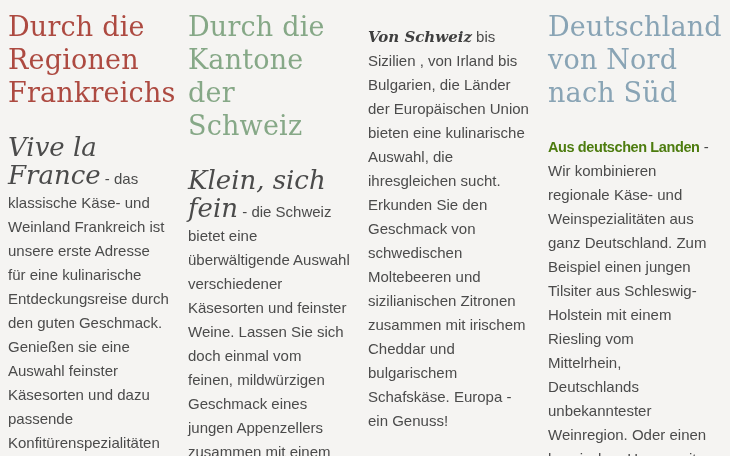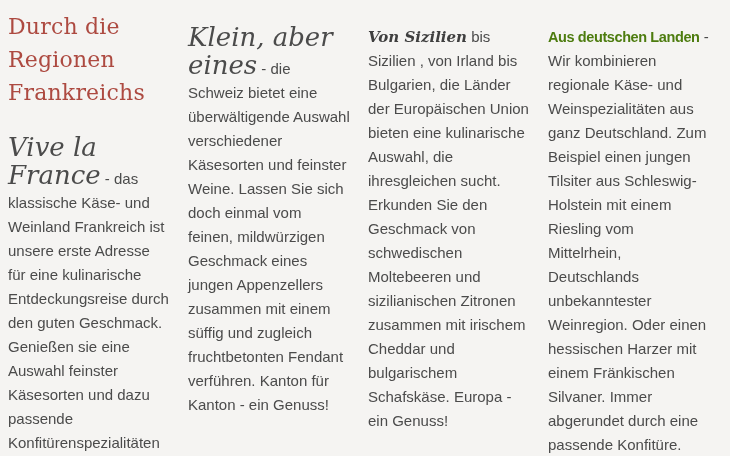--- a/index.html
+++ b/index.html
@@ -20,21 +20,21 @@
     display: flex;
     gap: 18px;
   }
   .col {
     width: 162px;
     flex: 0 0 162px;
   }
   .col-heading {
     font-family: "DejaVu Serif", "Liberation Serif", serif;
     font-weight: 400;
-    font-size: 22px;
+    font-size: 27px;
     line-height: 33px;
     min-height: 99px;
     margin: 0 0 26px 0;
     letter-spacing: 0.2px;
   }
   .col-body {
     font-size: 15px;
     line-height: 24px;
     color: #4b4b4b;
   }
@@ -64,25 +64,27 @@
 
 <div class="page">
   <div class="columns">
 
     <div class="col">
       <h2 class="col-heading" style="color: rgb(173, 74, 65);">Durch die Regionen Frankreichs</h2>
       <p class="col-body"><span class="lead-script">Vive la France</span><span> - das klassische Käse- und Weinland Frankreich ist unsere erste Adresse für eine kulinarische Entdeckungsreise durch den guten Geschmack. Genießen sie eine Auswahl feinster Käsesorten und dazu passende Konfitürenspezialitäten sowie ausgesuchte Weine aus den verschiedenen Regionen Frankreichs. Regional, Oh la la!</span></p>
     </div>
 
     <div class="col">
-      <p class="col-body"><span class="lead-script">Klein, aber eines</span><span> - die Schweiz bietet eine überwältigende Auswahl verschiedener Käsesorten und feinster Weine. Lassen Sie sich doch einmal vom feinen, mildwürzigen Geschmack eines jungen Appenzellers zusammen mit einem süffig und zugleich fruchtbetonten Fendant verführen. Kanton für Kanton - ein Genuss!</span></p>
+      <h2 class="col-heading" style="color: rgb(134, 168, 135);">Durch die Kantone der Schweiz</h2>
+      <p class="col-body"><span class="lead-script">Klein, sich fein</span><span> - die Schweiz bietet eine überwältigende Auswahl verschiedener Käsesorten und feinster Weine. Lassen Sie sich doch einmal vom feinen, mildwürzigen Geschmack eines jungen Appenzellers zusammen mit einem süffig und zugleich fruchtbetonten Fendant verführen. Kanton für Kanton - ein Genuss!</span></p>
     </div>
 
     <div class="col">
-      <p class="col-body"><span class="lead-bold-italic">Von Sizilien</span><span> bis Sizilien , von Irland bis Bulgarien, die Länder der Europäischen Union bieten eine kulinarische Auswahl, die ihresgleichen sucht. Erkunden Sie den Geschmack von schwedischen Moltebeeren und sizilianischen Zitronen zusammen mit irischem Cheddar und bulgarischem Schafskäse. Europa - ein Genuss!</span></p>
+      <p class="col-body"><span class="lead-bold-italic">Von Schweiz</span><span> bis Sizilien , von Irland bis Bulgarien, die Länder der Europäischen Union bieten eine kulinarische Auswahl, die ihresgleichen sucht. Erkunden Sie den Geschmack von schwedischen Moltebeeren und sizilianischen Zitronen zusammen mit irischem Cheddar und bulgarischem Schafskäse. Europa - ein Genuss!</span></p>
     </div>
 
     <div class="col">
+      <h2 class="col-heading" style="color: rgb(137, 164, 181);">Deutschland von Nord nach Süd</h2>
       <p class="col-body"><span class="lead-bold-sans">Aus deutschen Landen</span><span> - Wir kombinieren regionale Käse- und Weinspezialitäten aus ganz Deutschland. Zum Beispiel einen jungen Tilsiter aus Schleswig-Holstein mit einem Riesling vom Mittelrhein, Deutschlands unbekanntester Weinregion. Oder einen hessischen Harzer mit einem Fränkischen Silvaner. Immer abgerundet durch eine passende Konfitüre. Genuss pur!</span></p>
     </div>
 
   </div>
 </div>
 
 </body></html>

